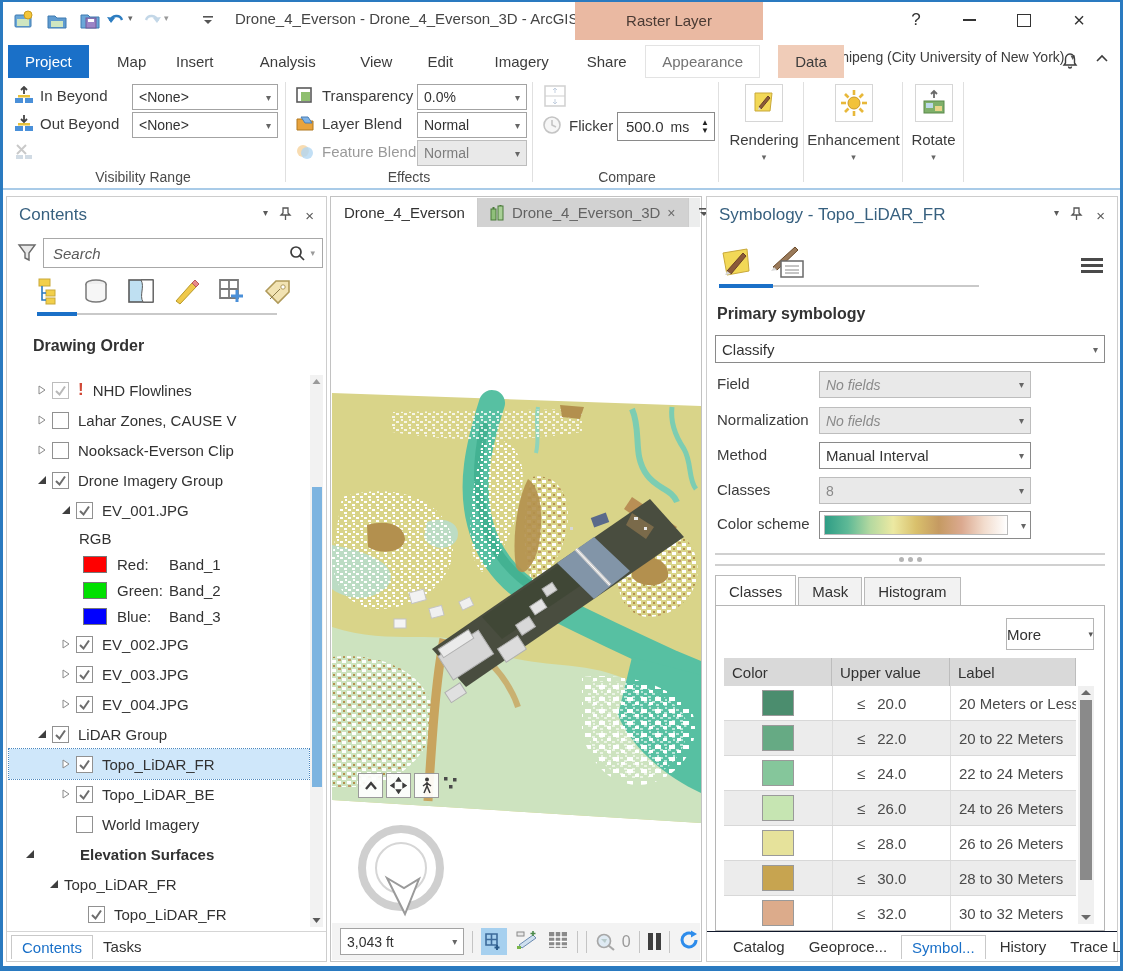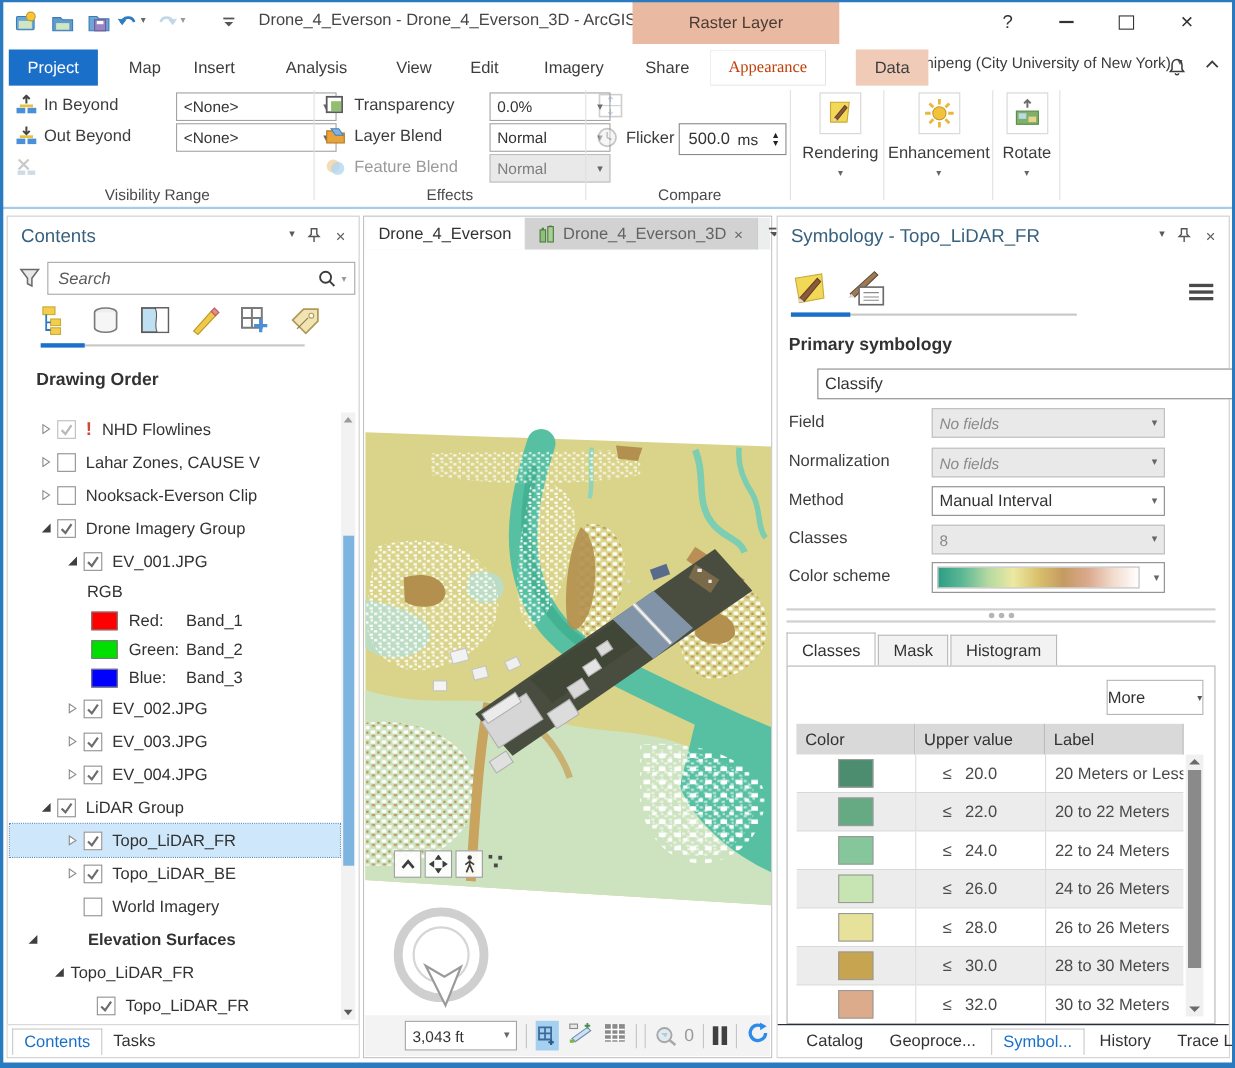--- a/index.html
+++ b/index.html
@@ -11,31 +11,31 @@
   #titlebar{position:absolute;left:0;top:0;width:1123px;height:40px;background:#fff;}
   .qat-btn{position:absolute;top:8px;width:24px;height:24px;display:flex;align-items:center;justify-content:center;}
   #win-title{position:absolute;left:235px;top:10px;font-size:15px;color:#454545;white-space:nowrap;}
   #ctx-group{position:absolute;left:575px;top:0;width:188px;height:40px;background:#eab9a2;
     display:flex;align-items:center;justify-content:center;font-size:15px;color:#4a3a33;}
   .winctl{position:absolute;top:6px;width:44px;height:28px;display:flex;align-items:center;justify-content:center;color:#333;font-size:17px;}
   
   #tabrow{position:absolute;left:0;top:40px;width:1123px;height:38px;background:#fff;}
   .rtab{position:absolute;top:5px;height:33px;display:flex;align-items:center;padding:0 17px;font-size:15px;color:#3c3c3c;cursor:default;}
   .rtab.project{background:#1a70c8;color:#fff;}
-  .rtab.ctx-active{background:#fff;color:#c2410c;box-shadow:inset 0 0 0 1px #e3e3e3;font-family:Liberation Serif, serif;}
+  .rtab.ctx-active{background:#fff;color:#737373;box-shadow:inset 0 0 0 1px #e3e3e3;}
   .rtab.ctx{background:#f0ccb8;}
   #user-area{position:absolute;right:48px;top:8px;display:flex;align-items:center;font-size:14px;color:#3c3c3c;gap:6px;}
   
   #ribbon{position:absolute;left:0;top:78px;width:1123px;height:110px;background:#fff;border-bottom:2px solid #a9cbe8;}
   .grp-sep{position:absolute;top:4px;height:100px;width:1px;background:#e0e0e0;}
   .grp-label{position:absolute;bottom:3px;font-size:14px;color:#4a4a4a;text-align:center;}
   .rlbl{font-size:15px;color:#3c3c3c;white-space:nowrap;}
   .rlbl.dis{color:#9a9a9a;}
   .combo{box-sizing:border-box;border:1px solid #a3a3a3;background:#fff;display:flex;align-items:center;
-    font-size:14px;color:#333;padding:0 6px;justify-content:space-between;margin-left:28px;}
+    font-size:14px;color:#333;padding:0 6px;justify-content:space-between;}
   .combo .caret{color:#666;font-size:10px;margin-left:4px;}
   .combo.dis{background:#e9e9e9;border-color:#bdbdbd;color:#7d7d7d;}
   .bigbtn{position:absolute;top:4px;height:100px;display:flex;flex-direction:column;align-items:center;}
   .bigbtn .ic{width:36px;height:36px;border:1px solid #d6d6d6;display:flex;align-items:center;justify-content:center;margin-top:2px;}
   .bigbtn .bl{font-size:15px;color:#3c3c3c;margin-top:9px;}
   .bigbtn .caret{font-size:9px;color:#666;margin-top:4px;}
   
   .panel{position:absolute;background:#fff;border:1px solid #cdcdcd;box-sizing:border-box;}
   .phdr{position:absolute;left:0;top:0;right:0;height:36px;}
   .phdr .ptitle{position:absolute;left:12px;top:8px;font-size:17px;color:#37607f;}

